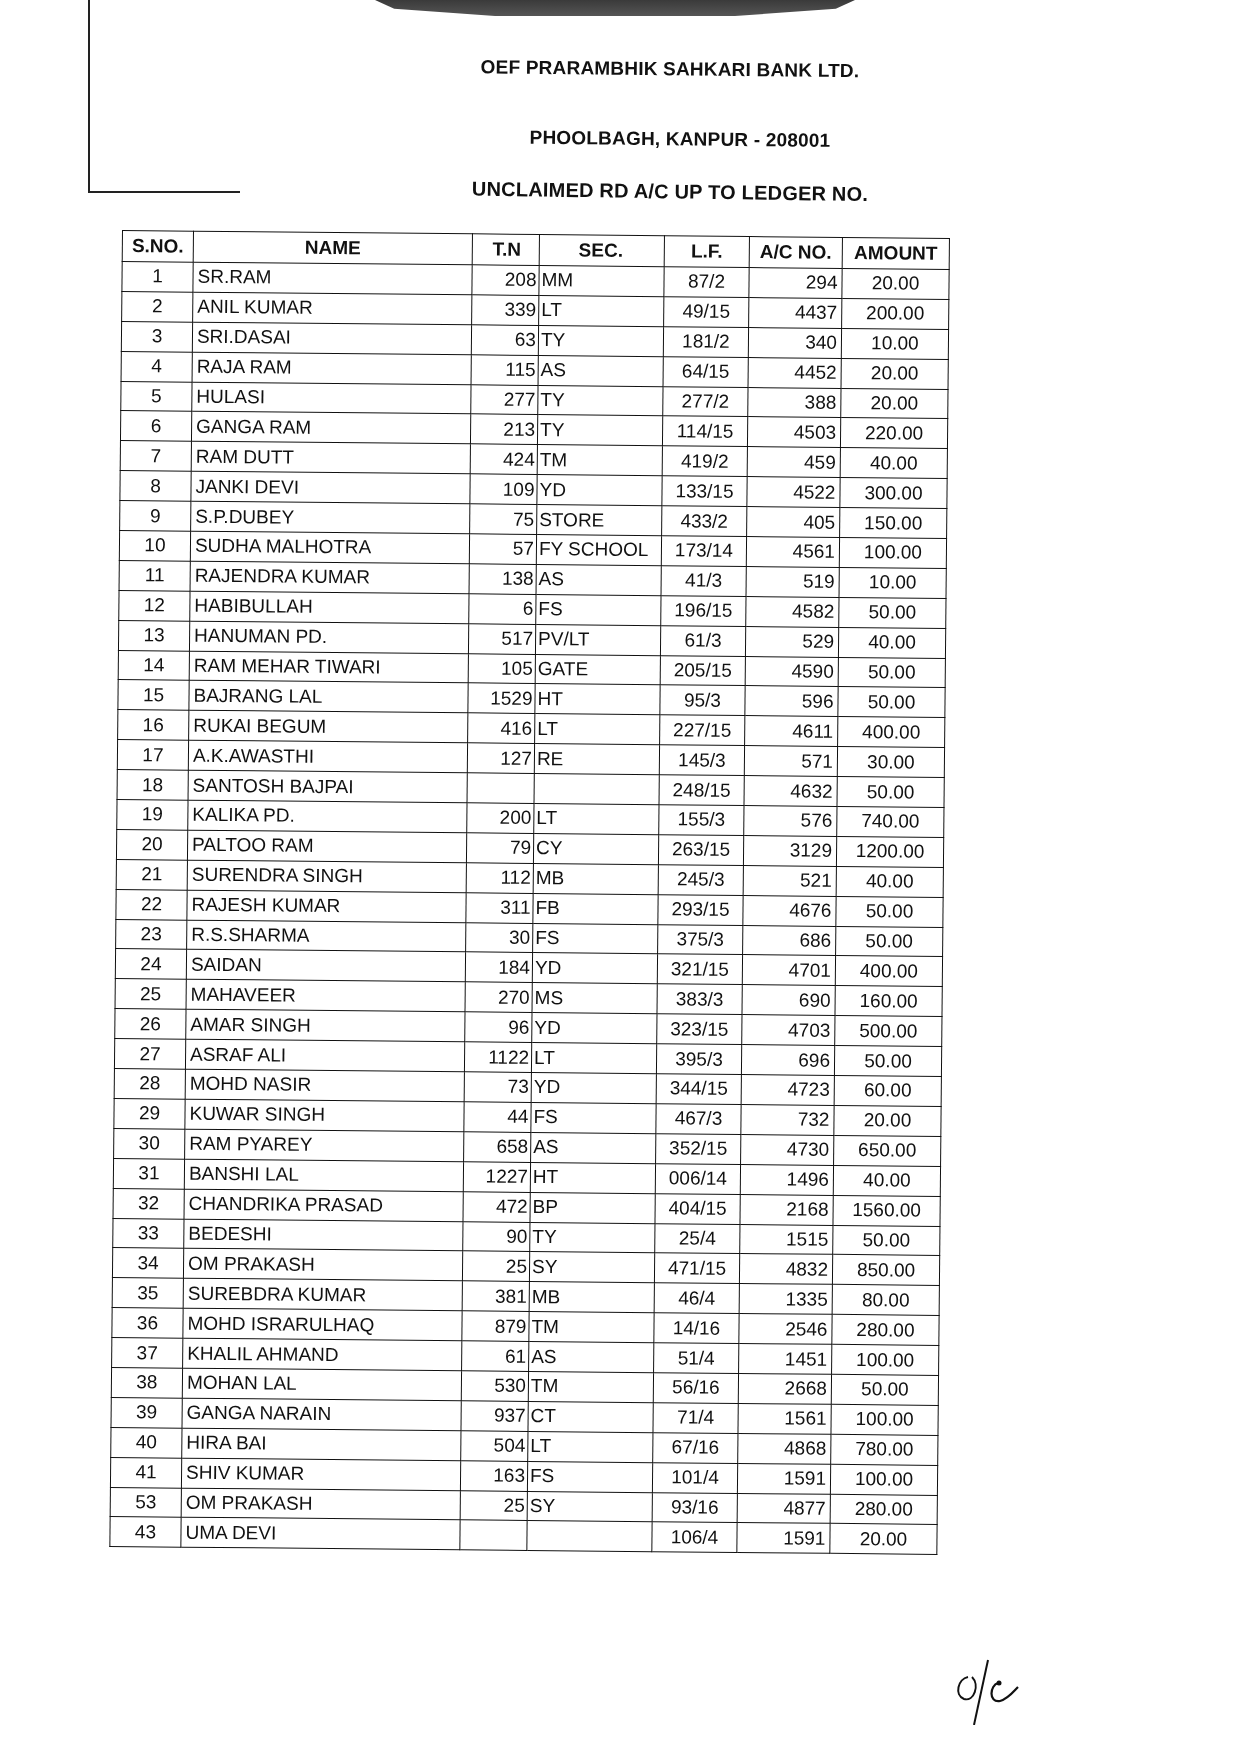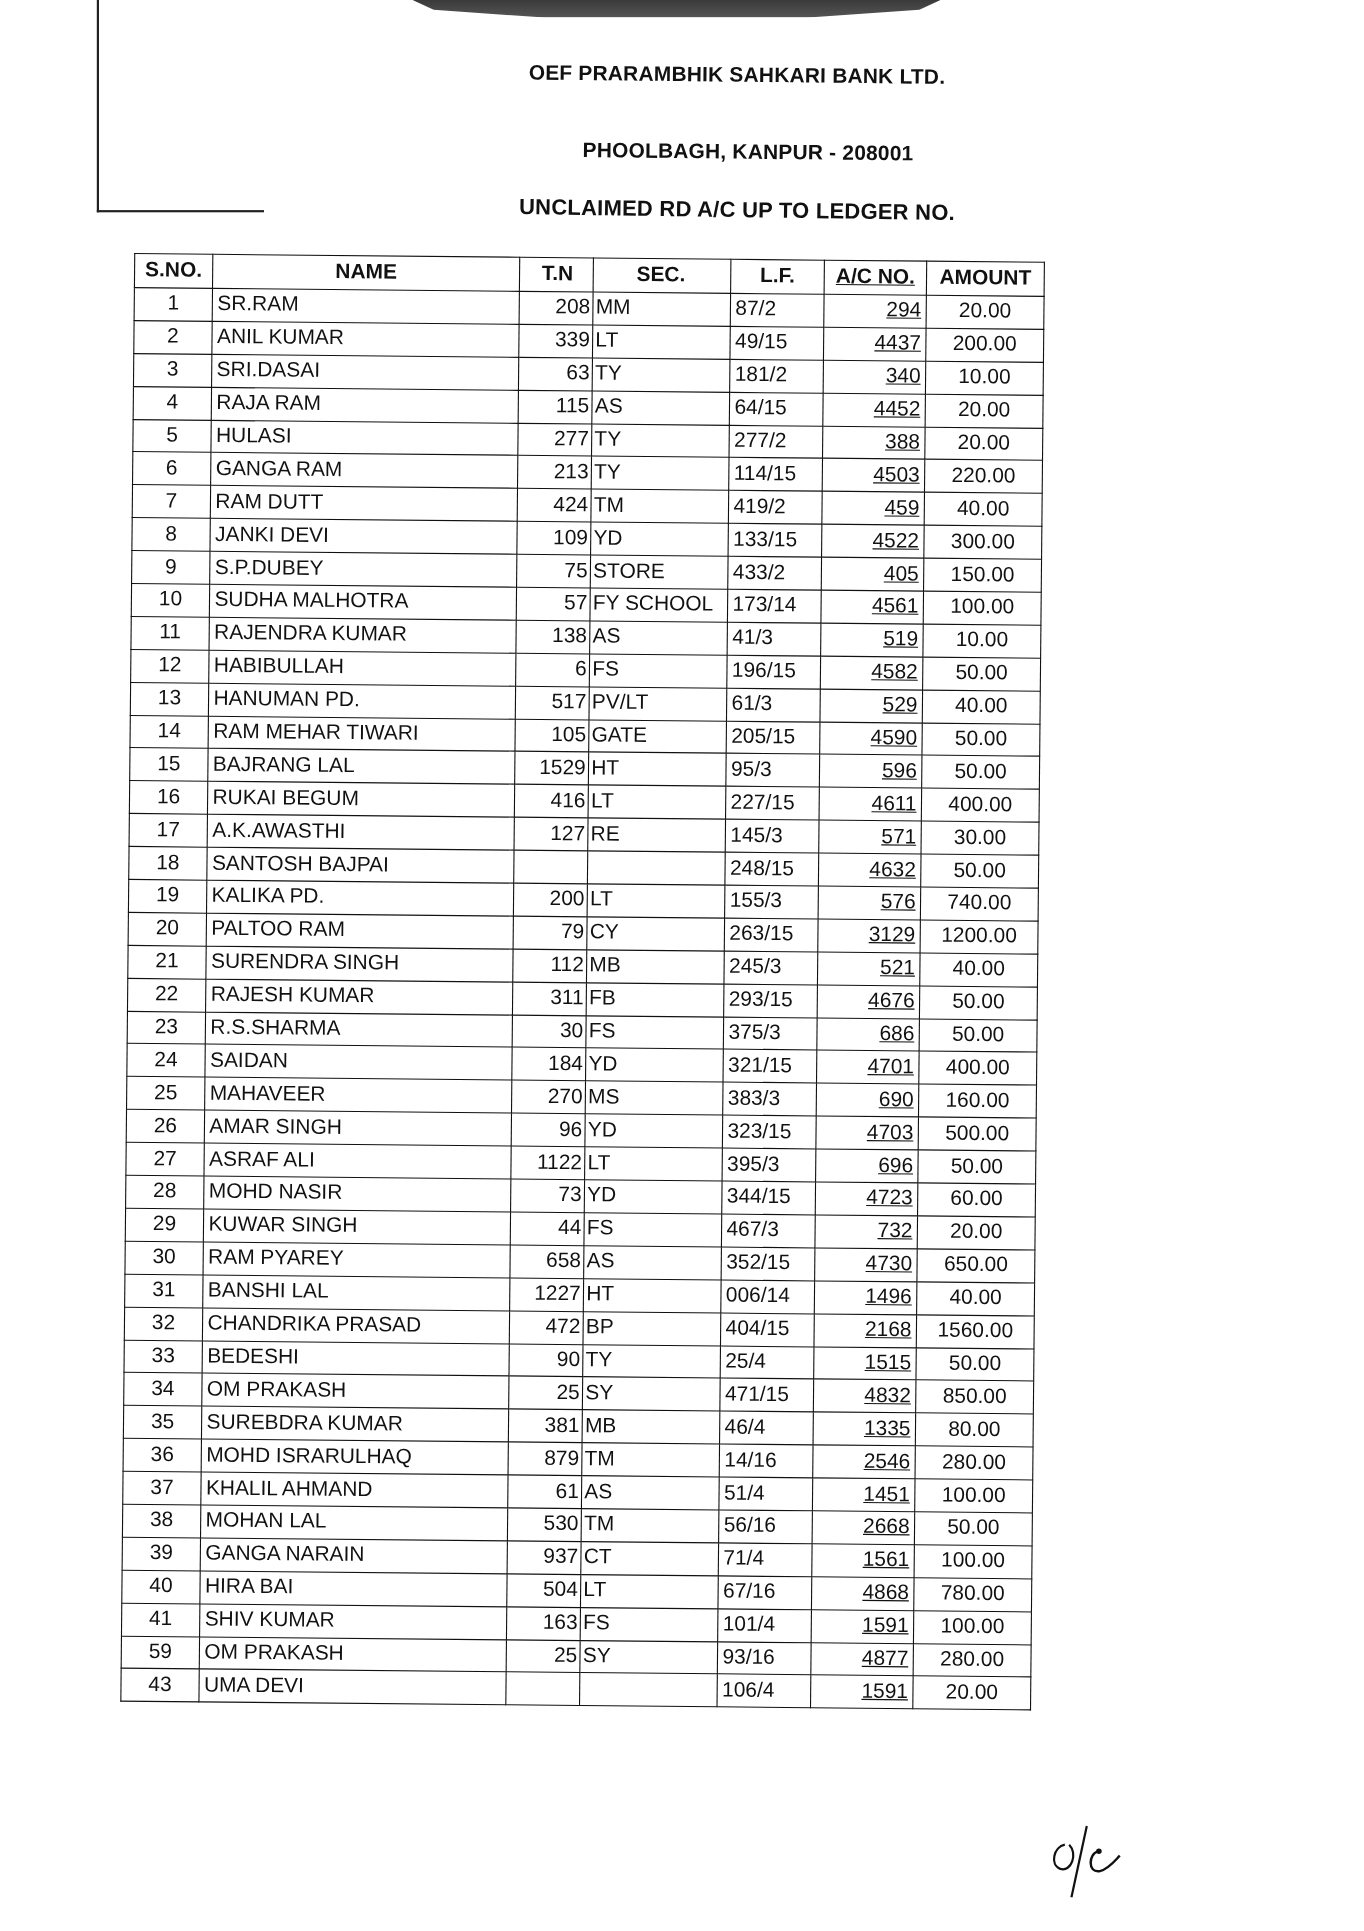--- a/index.html
+++ b/index.html
@@ -30,22 +30,22 @@
   }
   table.ledger th, table.ledger td {
     border: 1.5px solid #111; padding: 0 4px; height: 28.9px; line-height: 28px;
     white-space: nowrap; font-weight: normal;
   }
   table.ledger th { font-weight: bold; font-size: 19px; height: 30px; }
   .c-sno { width: 62px; text-align: center; margin-left: 16px; }
   .c-name { width: 270px; text-align: left; }
   .c-tn { width: 60px; text-align: right; padding-right: 2px !important; }
   .c-sec { width: 118px; text-align: left; padding-left: 2px !important; }
-  .c-lf { width: 76px; text-align: left; }
-  .c-ac { width: 84px; text-align: right; text-decoration: underline; }
+  .c-lf { width: 76px; text-align: center; }
+  .c-ac { width: 84px; text-align: right; }
   .c-amt { width: 98px; text-align: center; }
   th.c-tn, th.c-sec, th.c-lf, th.c-ac, th.c-amt { text-align: center; }
 
   .signature {
     position: absolute; left: 950px; top: 1655px; width: 90px; height: 70px;
   }
 </style>
 </head>
 <body>
 
@@ -432,21 +432,21 @@
       <tr>
         <td class="c-sno">41</td>
         <td class="c-name">SHIV KUMAR</td>
         <td class="c-tn">163</td>
         <td class="c-sec">FS</td>
         <td class="c-lf">101/4</td>
         <td class="c-ac">1591</td>
         <td class="c-amt">100.00</td>
       </tr>
       <tr>
-        <td class="c-sno">59</td>
+        <td class="c-sno">53</td>
         <td class="c-name">OM PRAKASH</td>
         <td class="c-tn">25</td>
         <td class="c-sec">SY</td>
         <td class="c-lf">93/16</td>
         <td class="c-ac">4877</td>
         <td class="c-amt">280.00</td>
       </tr>
       <tr>
         <td class="c-sno">43</td>
         <td class="c-name">UMA DEVI</td>

